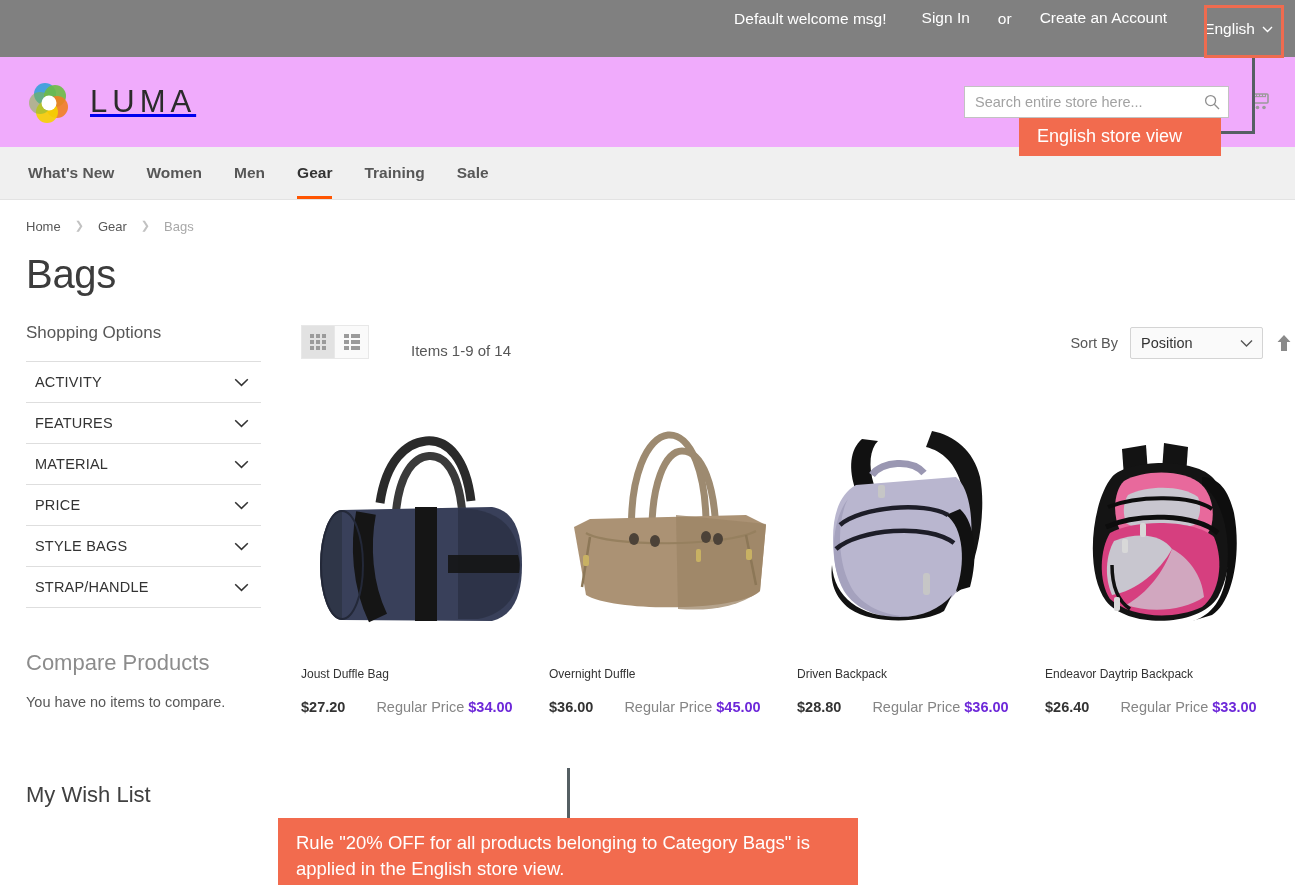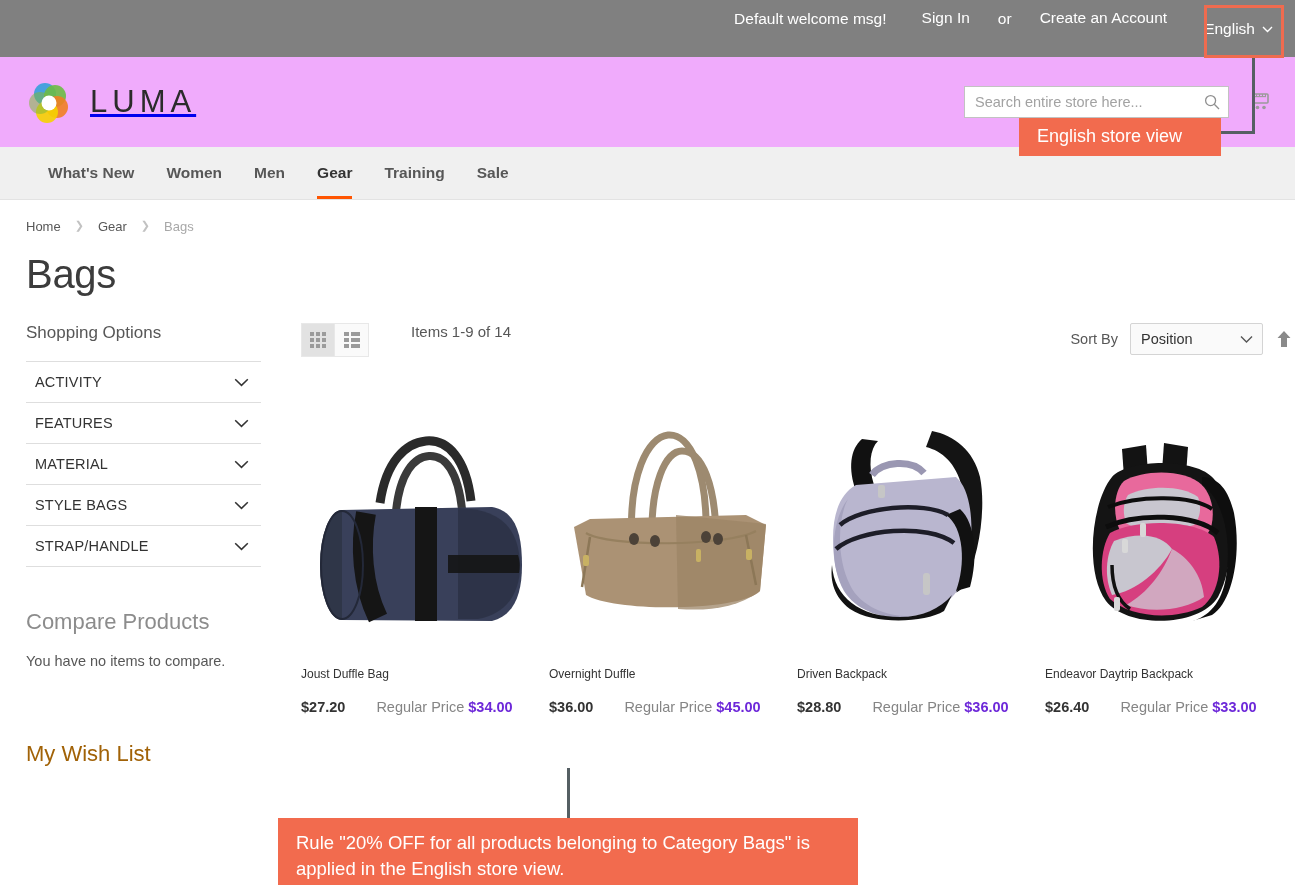--- a/index.html
+++ b/index.html
@@ -69,21 +69,21 @@
   }
   .cart-btn {
     margin-left: 18px; margin-right: 20px; width: 28px; height: 28px;
     color: #9b9b9b; display: flex; align-items: center; justify-content: center;
     cursor: pointer;
   }
 
   
   .nav {
     height: 53px; background: #f0f0f0; border-bottom: 1px solid #e3e3e3;
-    display: flex; align-items: stretch; padding-left: 32px;
+    display: flex; align-items: stretch; padding-left: 12px;
   }
   .nav-item {
     position: relative; display: flex; align-items: center;
     padding: 0 16px; font-size: 15.5px; font-weight: bold;
     color: #575757; cursor: pointer; text-decoration: none;
   }
   .nav-item.active { color: #333333; }
   .nav-item.active::after {
     content: ""; position: absolute; left: 16px; right: 16px; bottom: 0;
     height: 3px; background: #ff5501;
@@ -116,27 +116,27 @@
     font-size: 14.5px; color: #333333; cursor: pointer;
     padding: 0 12px 0 9px; letter-spacing: 0.2px;
   }
   .filter-item .chev { color: #333; font-size: 13px; }
   .side-block-title {
     font-size: 22px; font-weight: 300; color: #8c8c8c;
     margin-top: 42px;
   }
   .side-block-text { font-size: 14.5px; color: #575757; margin-top: 18px; }
   .wishlist-title {
-    font-size: 22px; font-weight: 300; color: #a16207; margin-top: 72px;
+    font-size: 22px; font-weight: 300; color: #404040; margin-top: 72px;
   }
 
   
   .main { flex: 1; padding-left: 40px; padding-right: 26px; }
   .toolbar {
-    display: flex; align-items: flex-start; height: 36px; position: relative;
+    display: flex; align-items: flex-end; height: 36px; position: relative;
   }
   .modes { display: flex; }
   .mode-btn {
     width: 34px; height: 34px; display: flex; align-items: center;
     justify-content: center; cursor: pointer; background: #f0f0f0;
     border: 1px solid #e8e8e8;
   }
   .mode-btn.active { background: #e2e2e2; }
   .mode-btn + .mode-btn { border-left: 0; background: #fafafa; }
   .dot-grid { display: grid; gap: 2px; }
@@ -306,20 +306,28 @@
         <div class="filter-item">
           <span>FEATURES</span>
           <span class="chev">
             <svg width="15" height="9" viewBox="0 0 15 9" fill="none" aria-hidden="true">
                 <path d="M1.2 1.2 L7.5 7.4 L13.8 1.2" stroke="#333" stroke-width="1.5" fill="none"></path>
               </svg>
           </span>
         </div>
         <div class="filter-item">
           <span>MATERIAL</span>
+          <span class="chev">
+            <svg width="15" height="9" viewBox="0 0 15 9" fill="none" aria-hidden="true">
+                <path d="M1.2 1.2 L7.5 7.4 L13.8 1.2" stroke="#333" stroke-width="1.5" fill="none"></path>
+              </svg>
+          </span>
+        </div>
+        <div class="filter-item">
+          <span>PRICE</span>
           <span class="chev">
             <svg width="15" height="9" viewBox="0 0 15 9" fill="none" aria-hidden="true">
                 <path d="M1.2 1.2 L7.5 7.4 L13.8 1.2" stroke="#333" stroke-width="1.5" fill="none"></path>
               </svg>
           </span>
         </div>
         <div class="filter-item">
           <span>STYLE BAGS</span>
           <span class="chev">
             <svg width="15" height="9" viewBox="0 0 15 9" fill="none" aria-hidden="true">

